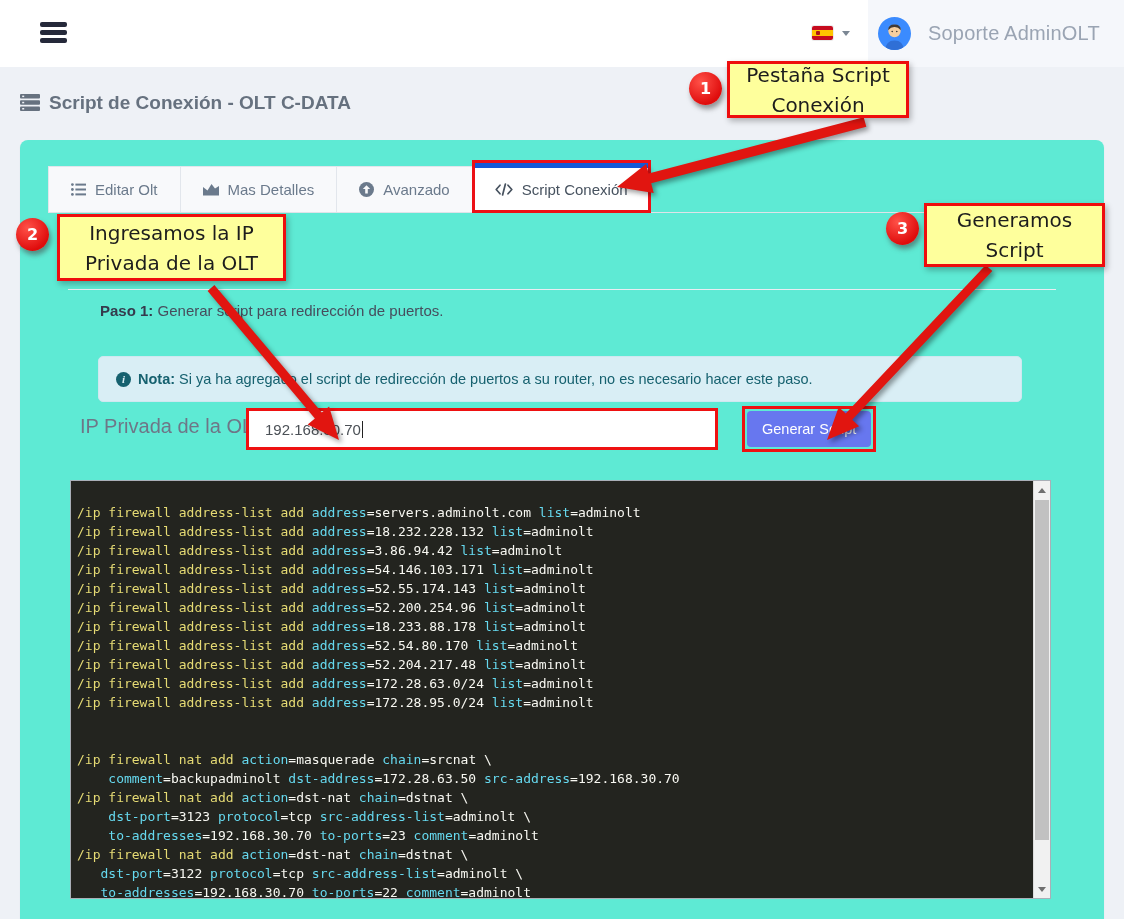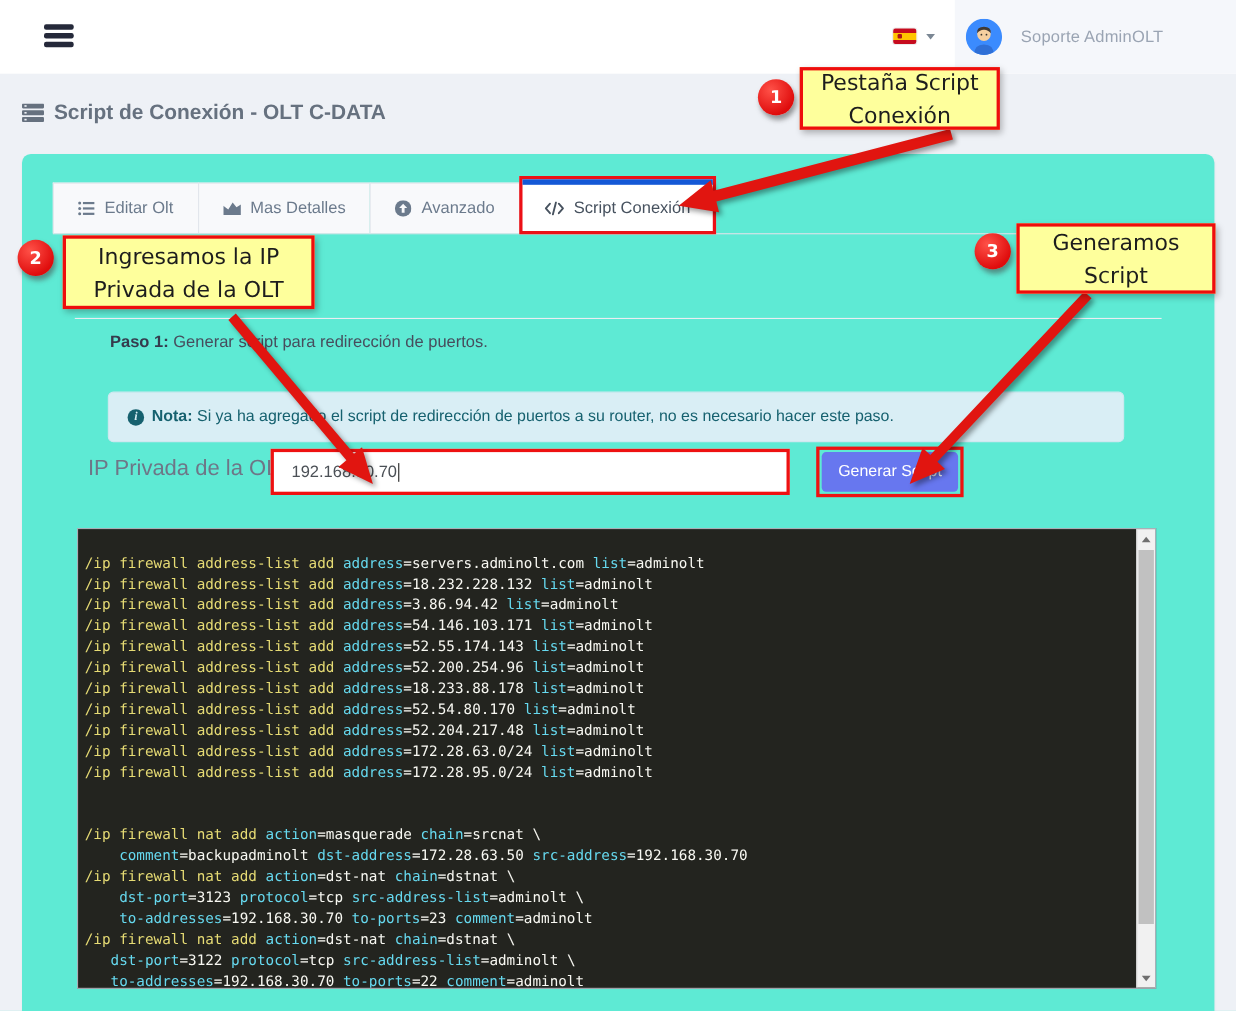--- a/index.html
+++ b/index.html
@@ -14,21 +14,21 @@
   .hamburger { position:absolute; left:40px; top:22px; width:27px; cursor:pointer; }
   .hamburger div { height:4.5px; background:#25293a; border-radius:2px; margin-bottom:3.5px; }
   .lang { position:absolute; left:812px; top:26px; display:flex; align-items:center; gap:9px; cursor:pointer; }
   .flag { width:21px; height:14px; border-radius:2px;
     background:linear-gradient(#c60b1e 0 26%, #ffc400 26% 74%, #c60b1e 74% 100%);
     box-shadow:0 0 0 1px rgba(0,0,0,.08); position:relative; }
   .flag::after { content:""; position:absolute; left:4px; top:5px; width:4px; height:4px; background:#ad1519; border-radius:1px; }
   .caret-down { width:0; height:0; border-left:4px solid transparent; border-right:4px solid transparent; border-top:5px solid #7b8794; }
   .user-pill { position:absolute; right:0; top:0; height:67px; width:256px; background:#f5f7fb;
     display:flex; align-items:center; gap:17px; padding-left:10px; cursor:pointer; }
-  .user-name { color:#9aa4b3; font-size:15px; letter-spacing:.2px; }
+  .user-name { color:#9aa4b3; font-size:20px; letter-spacing:.2px; }
 
   
   .page-title-row { position:absolute; top:92px; left:20px; display:flex; align-items:center; gap:9px;
     color:#66717f; font-size:19px; font-weight:700; }
 
   
   .card { position:absolute; left:20px; top:140px; width:1084px; height:890px; background:#5eead4;
     border-radius:8px 8px 0 0; box-shadow:0 1px 2px rgba(40,50,70,.06); }
 
   

